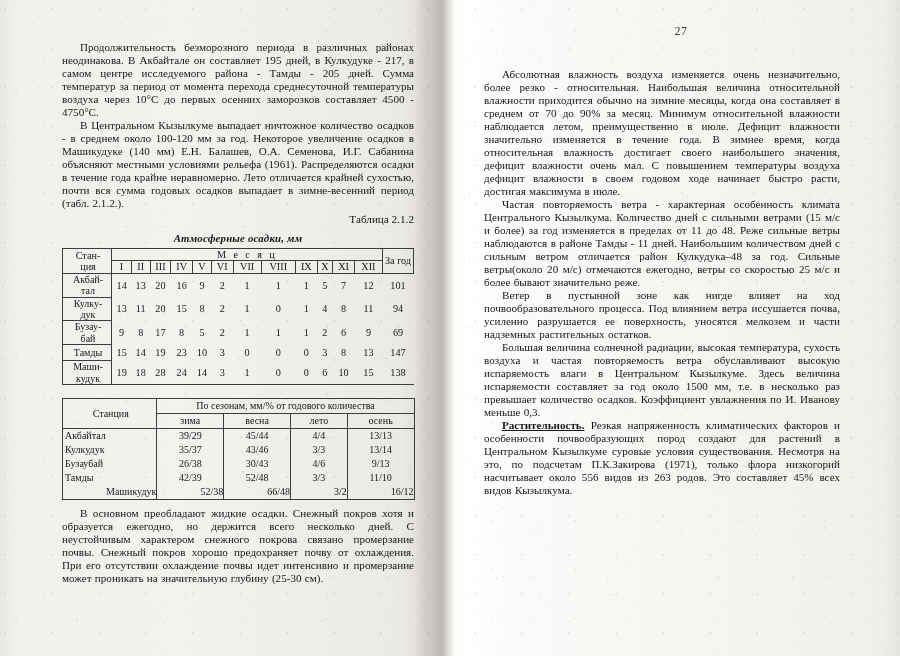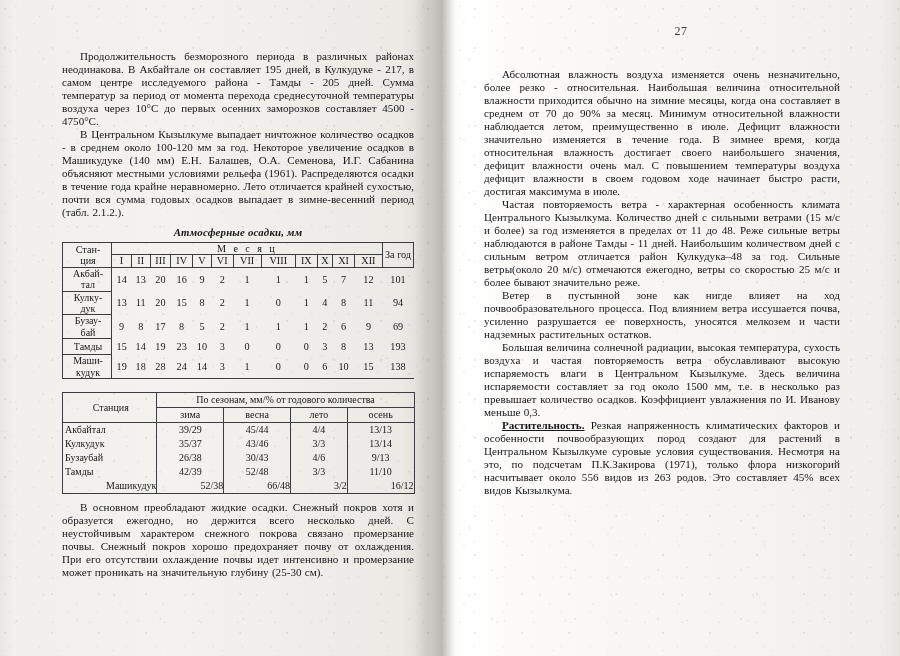--- a/index.html
+++ b/index.html
@@ -135,24 +135,25 @@
   .bold-lead { font-weight: 600; }
 </style>
 </head>
 <body>
 
 <div id="page">
   <div class="gutter"></div>
 
   <div class="page-col" id="left-page">
 
-    <div style="position:absolute; left:62px; top:50px; width:352px;">
+    <div style="position:absolute; left:62px; top:41px; width:352px;">
       <p class="body-text">Продолжительность безморозного периода в различных районах неодинакова. В Акбайтале он составляет 195 дней, в Кулкудуке - 217, в самом центре исследуемого района -  Тамды - 205 дней. Сумма температур за период от момента перехода  среднесуточной температуры воздуха через 10°С до первых осенних заморозков составляет 4500 - 4750°С.</p>
       <p class="body-text">В Центральном Кызылкуме выпадает ничтожное количество осадков - в среднем около 100-120 мм за год. Некоторое увеличение осадков в Машикудуке (140 мм) Е.Н. Балашев, О.А. Семенова, И.Г. Сабанина объясняют местными условиями рельефа (1961). Распределяются осадки в течение года крайне неравномерно. Лето отличается крайней сухостью, почти вся сумма годовых осадков выпадает в зимне-весенний период (табл. 2.1.2.).</p>
 
+      <div class="tbl-caption-num">Таблица 2.1.2</div>
       <div class="tbl-caption-title">Атмосферные осадки, мм</div>
 
       <table class="sheet t1">
         <thead>
           <tr>
             <th rowspan="2" class="tb-station" style="width:46px;">Стан-
 ция</th>
             <th colspan="12" class="mcol tb-monthhead">М е с я ц</th>
             <th rowspan="2" style="width:30px;">За
 год</th>
@@ -231,21 +232,21 @@
             <td class="num">19</td>
             <td class="num">23</td>
             <td class="num">10</td>
             <td class="num">3</td>
             <td class="num">0</td>
             <td class="num">0</td>
             <td class="num">0</td>
             <td class="num">3</td>
             <td class="num">8</td>
             <td class="num">13</td>
-            <td class="num">193</td>
+            <td class="num">147</td>
           </tr>
           <tr>
             <td class="tb-station">Маши-
 кудук</td>
             <td class="num">19</td>
             <td class="num">18</td>
             <td class="num">28</td>
             <td class="num">24</td>
             <td class="num">14</td>
             <td class="num">3</td>

